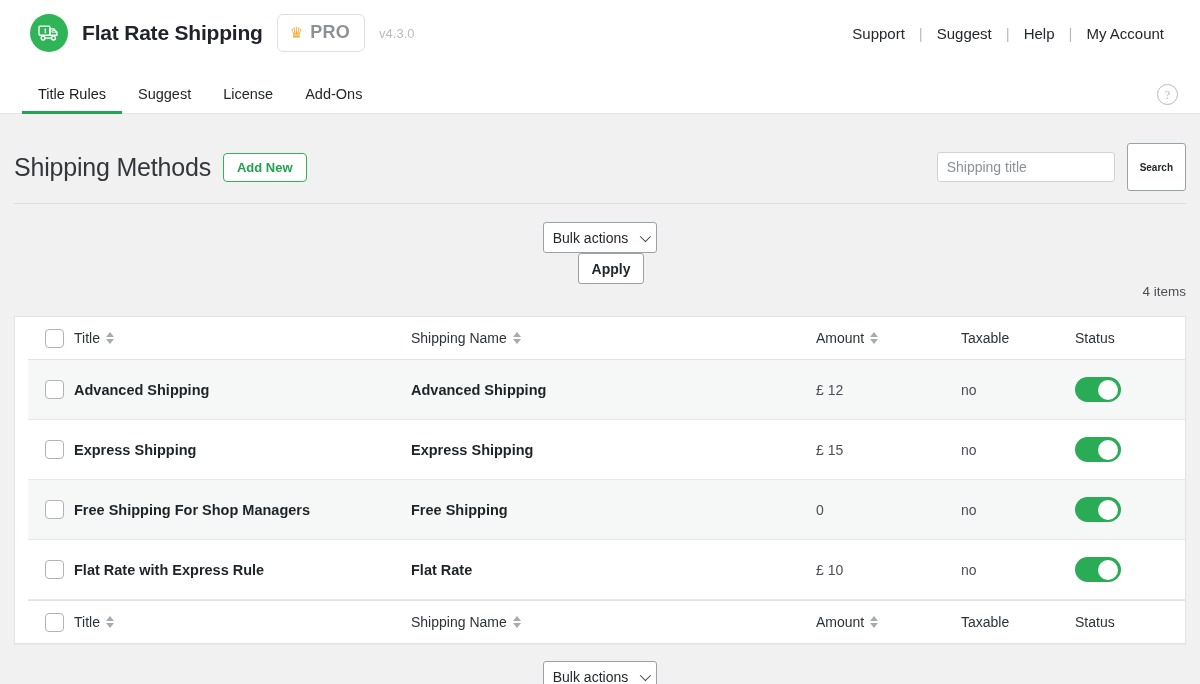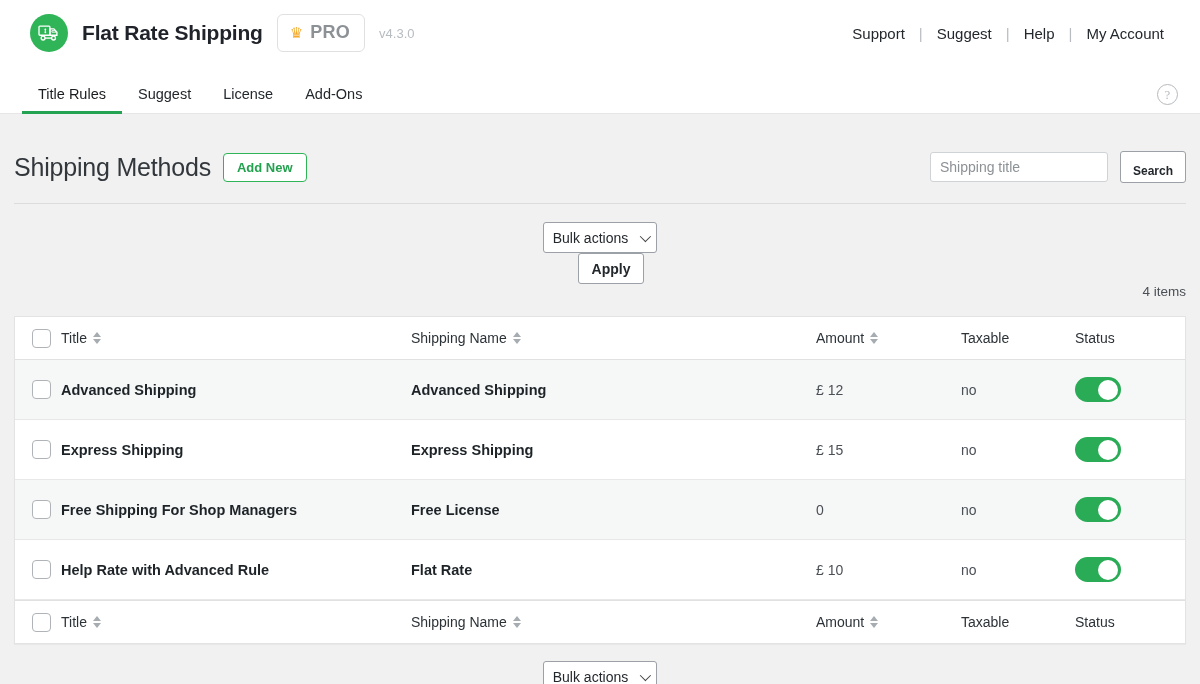--- a/index.html
+++ b/index.html
@@ -164,25 +164,25 @@
     border: 1px solid #cfd3d6;
     border-radius: 3px;
     padding: 0 9px;
     font-size: 14px;
     font-family: "Liberation Sans", sans-serif;
     color: #32373c;
     background: #fff;
   }
   .search-input::placeholder { color: #8c9196; }
   .search-btn {
-    height: 32px;
+    height: 48px;
     border: 1px solid #9ba1a6;
     background: #fff;
     border-radius: 3px;
-    font-size: 12px;
+    font-size: 10px;
     font-weight: bold;
     padding: 12px 12px;
     cursor: pointer;
     color: #23282d;
     font-family: "Liberation Sans", sans-serif;
   }
 
   .divider {
     border-top: 1px solid #dcdcdc;
     margin: 13px 0 0 0;
@@ -236,20 +236,21 @@
     color: #4b5056;
   }
 
   
   .table {
     background: #fff;
     border: 1px solid #e3e3e3;
     border-radius: 0;
     width: 100%;
     box-shadow: 0 1px 1px rgba(0,0,0,0.035);
+    padding-left: 13px;
   }
   .trow {
     display: flex;
     align-items: center;
     border-bottom: 1px solid #e8e8e8;
     min-height: 60px;
   }
   .trow:last-child { border-bottom: none; }
   .trow.head, .trow.foot { min-height: 43px; }
   .trow.head { border-bottom: 1px solid #e1e1e1; }
@@ -466,35 +467,35 @@
             <i class="knob"></i>
           </span>
         </div>
     </div>
 
     <div class="trow alt">
       <div class="c-check">
         <span class="chk"></span>
       </div>
       <div class="c-title"><span class="cell-title">Free Shipping For Shop Managers</span></div>
-      <div class="c-name"><span class="cell-name">Free License</span></div>
+      <div class="c-name"><span class="cell-name">Free Shipping</span></div>
       <div class="c-amount"><span class="cell-amount">0</span></div>
       <div class="c-tax"><span class="cell-tax">no</span></div>
       <div class="c-status">
           <span class="toggle">
             <i class="knob"></i>
           </span>
         </div>
     </div>
 
     <div class="trow">
       <div class="c-check">
         <span class="chk"></span>
       </div>
-      <div class="c-title"><span class="cell-title">Help Rate with Advanced Rule</span></div>
+      <div class="c-title"><span class="cell-title">Flat Rate with Express Rule</span></div>
       <div class="c-name"><span class="cell-name">Flat Rate</span></div>
       <div class="c-amount"><span class="cell-amount">£ 10</span></div>
       <div class="c-tax"><span class="cell-tax">no</span></div>
       <div class="c-status">
           <span class="toggle">
             <i class="knob"></i>
           </span>
         </div>
     </div>
 

